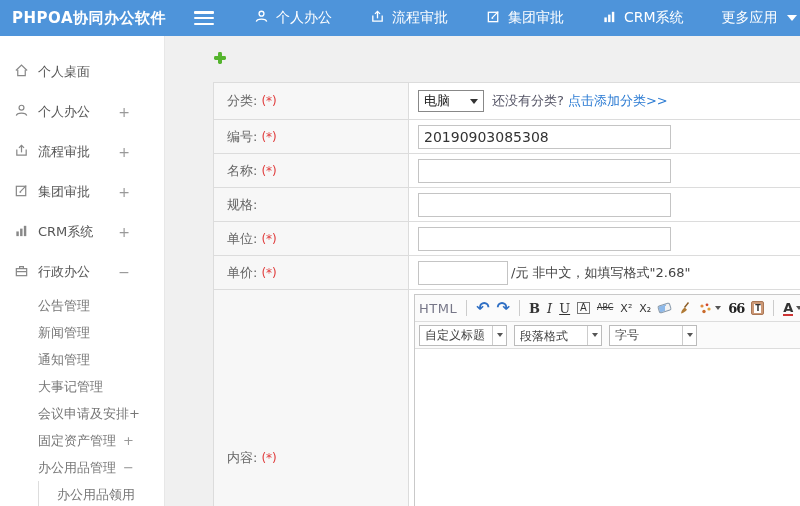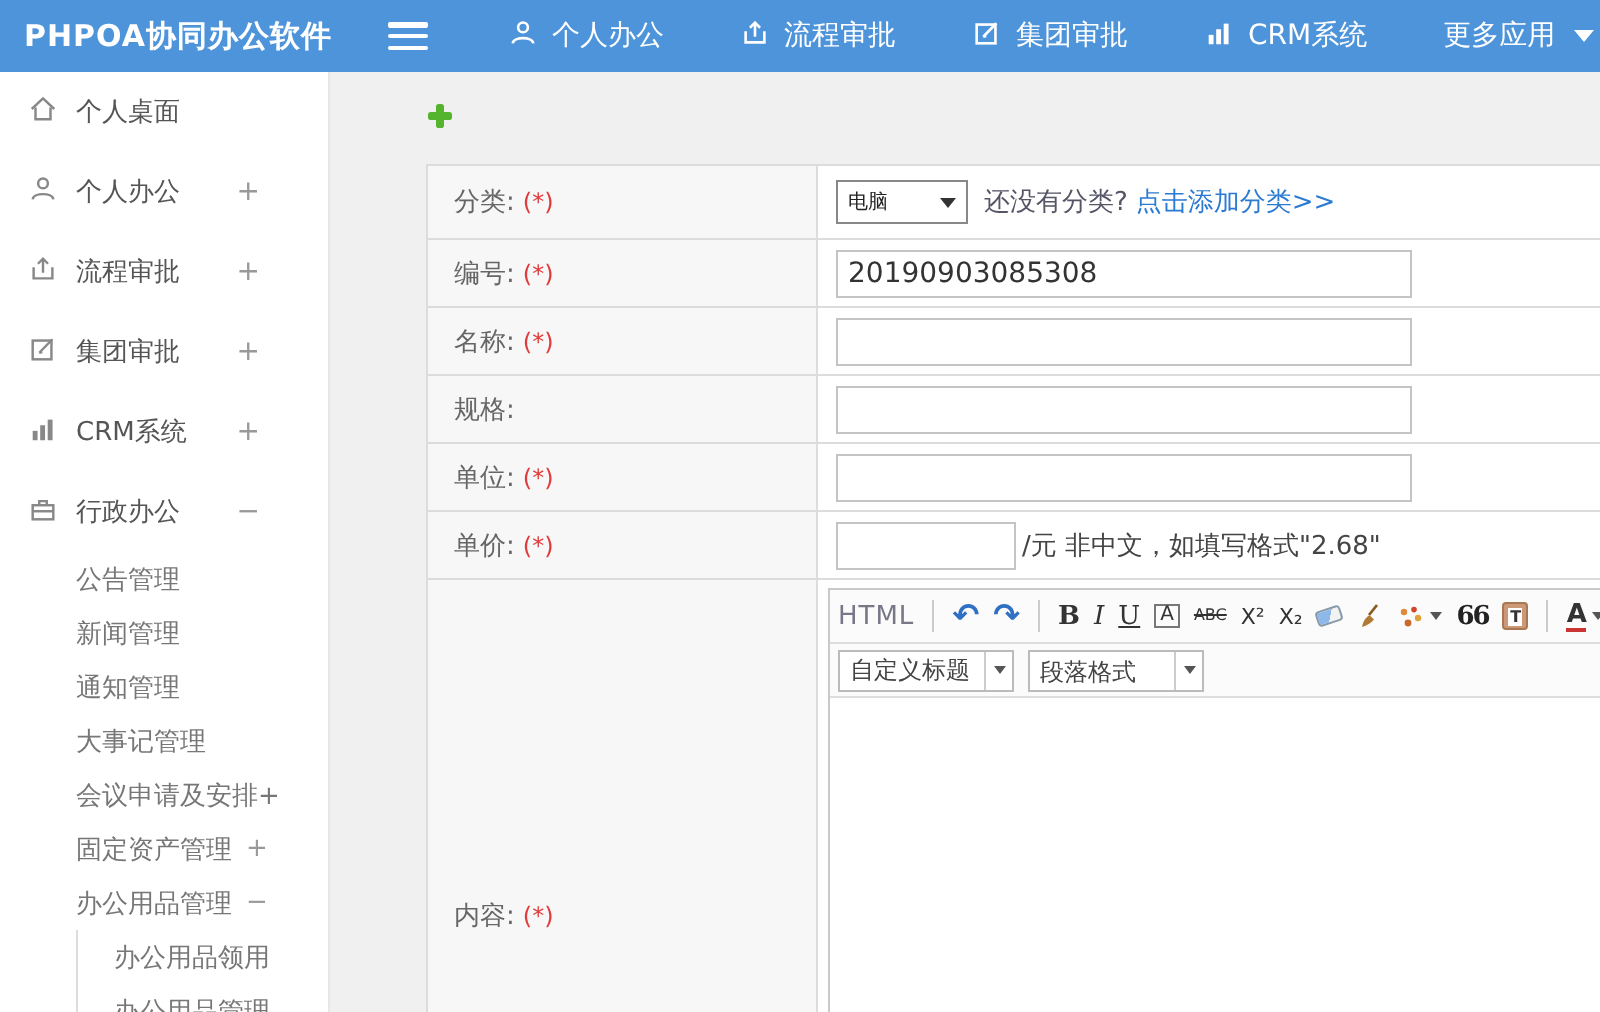--- a/index.html
+++ b/index.html
@@ -10,21 +10,21 @@
   
   .topbar { position:absolute; top:0; left:0; width:800px; height:36px; background:#4e94da; display:flex; align-items:center; color:#fff; }
   .brand { font-size:15px; font-weight:bold; padding-left:12px; width:180px; letter-spacing:.5px; }
   .hamburger { width:20px; height:14px; display:flex; flex-direction:column; justify-content:space-between; margin-left:14px; cursor:pointer; }
   .hamburger i { display:block; height:2.5px; background:#fff; border-radius:1px; }
   .topnav { display:flex; align-items:center; margin-left:40px; gap:38px; }
   .topnav-item { display:flex; align-items:center; gap:7px; font-size:14px; cursor:pointer; white-space:nowrap; }
   .caret-down { width:0; height:0; border-left:5px solid transparent; border-right:5px solid transparent; border-top:6px solid #fff; margin-left:2px; }
 
   
-  .sidebar { position:absolute; top:36px; left:0; width:165px; height:470px; background:#fff; border-right:1px solid #e7e7e7; padding-top:0; }
+  .sidebar { position:absolute; top:36px; left:0; width:165px; height:470px; background:#fff; border-right:1px solid #e7e7e7; padding-top:16px; }
   .side-item { height:40px; display:flex; align-items:center; gap:9px; padding:0 34px 0 14px; font-size:13px; color:#555; cursor:pointer; }
   .side-item .expand { margin-left:auto; color:#999; font-size:14px; }
   .side-sub { }
   .side-sub-item { height:27px; display:flex; align-items:center; padding-left:38px; font-size:13px; color:#777; cursor:pointer; }
   .side-sub-item .expand { margin-left:7px; color:#999; }
   .side-subsub { border-left:1px solid #ddd; margin-left:38px; }
   .side-subsub .side-sub-item { padding-left:18px; }
   .sicon { flex:0 0 auto; }
 
   
@@ -38,25 +38,25 @@
   .frow:last-child { border-bottom:none; }
   .fcell-label { width:195px; flex:0 0 195px; background:#f7f7f7; border-right:1px solid #dcdcdc; display:flex; align-items:center; padding-left:13px; font-size:13px; color:#666; }
   .fcell-value { flex:1; background:#fff; display:flex; align-items:center; padding:5px 0 5px 9px; font-size:13px; color:#555; }
   .req { color:#e03c3c; margin-left:4px; font-size:12px; }
   .frow-simple { height:34px; }
   .frow-first { height:37px; }
   .frow-content { height:336px; }
   .frow-content .fcell-label { align-items:center; }
   .frow-content .fcell-value { align-items:flex-start; padding:4px 0 0 5px; }
 
-  .txt-input { height:24px; width:288px; border:1px solid #c4c4c4; background:#fff; font-size:14px; color:#333; padding:0 5px; font-family:"DejaVu Sans","Liberation Sans",sans-serif; }
+  .txt-input { height:24px; width:253px; border:1px solid #c4c4c4; background:#fff; font-size:14px; color:#333; padding:0 5px; font-family:"DejaVu Sans","Liberation Sans",sans-serif; }
   .txt-input-small { width:90px; }
   .suffix-note { margin-left:3px; color:#444; font-size:13px; white-space:nowrap; }
 
-  .select-box { display:flex; align-items:center; height:22px; border:1px solid #888; background:#fff; width:66px; padding:0 5px; font-size:10px; color:#222; cursor:pointer; }
+  .select-box { display:flex; align-items:center; height:22px; border:1px solid #888; background:#fff; width:66px; padding:0 5px; font-size:13px; color:#222; cursor:pointer; }
   .select-box .sel-caret { margin-left:auto; width:0; height:0; border-left:4px solid transparent; border-right:4px solid transparent; border-top:5px solid #333; }
   .cat-hint { margin-left:8px; color:#556; }
   .cat-link { color:#2b7bd3; margin-left:4px; cursor:pointer; }
 
   
   .editor { width:520px; border:1px solid #c9c9c9; background:#fff; }
   .tb-row { display:flex; align-items:center; background:#fbfbfb; border-bottom:1px solid #ddd; padding:3px 4px; gap:7px; height:27px; }
   .tb-sep { width:1px; height:16px; background:#ccc; margin:0 2px; }
   .tb-btn { display:flex; align-items:center; color:#333; font-size:12px; cursor:pointer; line-height:1; }
   .tb-html { font-size:13px; color:#778; letter-spacing:.5px; }
@@ -377,20 +377,26 @@
                 <span class="arrow-seg">
                     <span class="mini-caret" style="margin:0"></span>
                   </span>
               </span>
               <span class="tb-select ts-2">
                 <span>段落格式</span>
                 <span class="arrow-seg">
                     <span class="mini-caret" style="margin:0"></span>
                   </span>
               </span>
+              <span class="tb-select ts-4">
+                <span>字号</span>
+                <span class="arrow-seg">
+                    <span class="mini-caret" style="margin:0"></span>
+                  </span>
+              </span>
 
             </div>
 
             <div class="editor-body"></div>
           </div>
         </div>
       </div>
 
     </div>
   </main>

